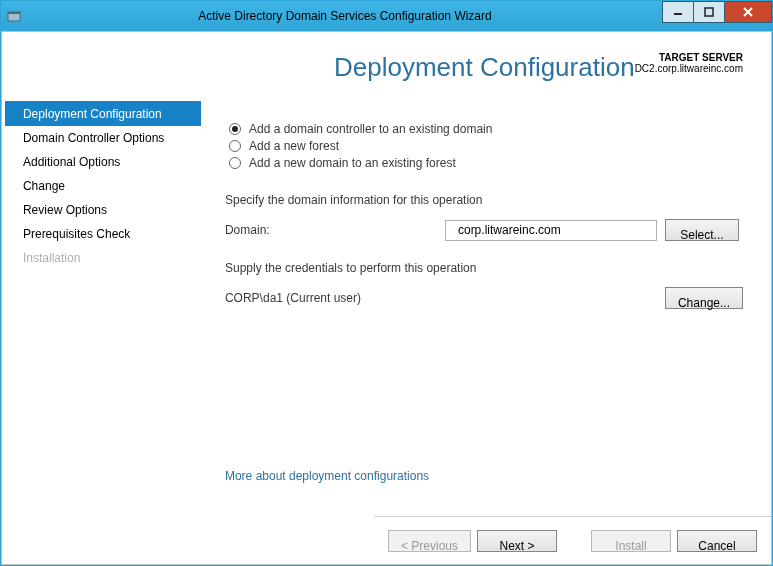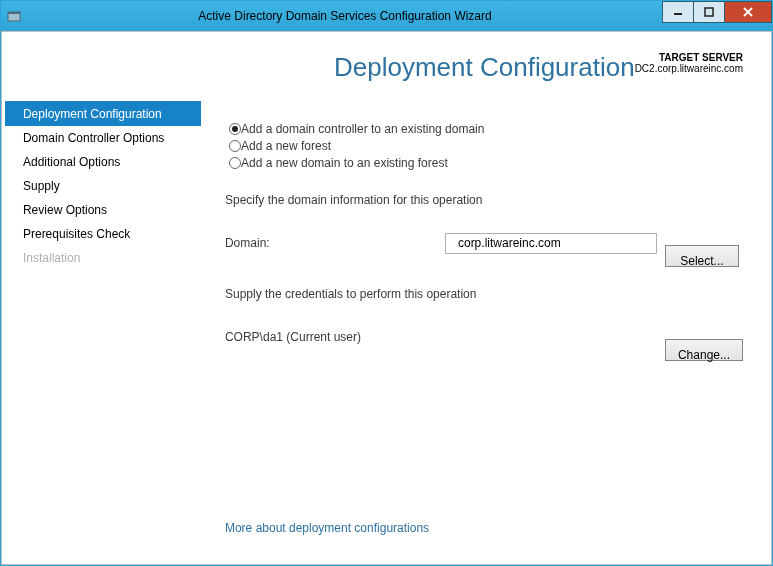--- a/index.html
+++ b/index.html
@@ -124,20 +124,21 @@
     padding-top: 18px;
     font-size: 12px;
     color: #3a3a3a;
   }
   .section-label {
     margin-bottom: 12px;
   }
   .radio-row {
     display: flex;
     align-items: center;
+    gap: 8px;
     margin: 3px 0 3px 4px;
   }
   .radio {
     width: 12px;
     height: 12px;
     border: 1px solid #666;
     border-radius: 50%;
     display: inline-flex;
     align-items: center;
     justify-content: center;
@@ -166,21 +167,20 @@
   }
   .btn {
     height: 22px;
     border: 1px solid #858585;
     background: linear-gradient(#f3f3f3,#e3e3e3);
     padding: 8px 12px;
     font-size: 12px;
     font-family: inherit;
     cursor: pointer;
     min-width: 80px;
-    margin-top: 26px;
   }
   .btn:disabled {
     color: #999;
     border-color: #b8b8b8;
     background: #f1f1f1;
     cursor: default;
   }
   .sel-btn { margin-left: 8px; min-width: 74px; }
   .spacer { height: 20px; }
   .link {
@@ -243,21 +243,21 @@
         <div>DC2.corp.litwareinc.com</div>
       </div>
     </div>
 
     <div class="main">
 
       <div class="sidebar">
         <div class="nav-item active">Deployment Configuration</div>
         <div class="nav-item">Domain Controller Options</div>
         <div class="nav-item">Additional Options</div>
-        <div class="nav-item">Supply</div>
+        <div class="nav-item">Change</div>
         <div class="nav-item">Review Options</div>
         <div class="nav-item">Prerequisites Check</div>
         <div class="nav-item disabled">Installation</div>
       </div>
 
       <div class="panel">
 
 
         <div class="radio-row">
           <span class="radio checked"></span>
@@ -289,15 +289,22 @@
         <div class="form-row">
           <span class="form-label" style="width:432px">CORP\da1 (Current user)</span>
           <button class="btn sel-btn">Change...</button>
         </div>
 
         <a class="link">More about deployment configurations</a>
 
       </div>
     </div>
 
+    <div class="footer">
+      <button class="btn" disabled="">&lt; Previous</button>
+      <button class="btn">Next &gt;</button>
+      <div class="gap"></div>
+      <button class="btn" disabled="">Install</button>
+      <button class="btn">Cancel</button>
+    </div>
 
   </div>
 </div>
 
 </body></html>

